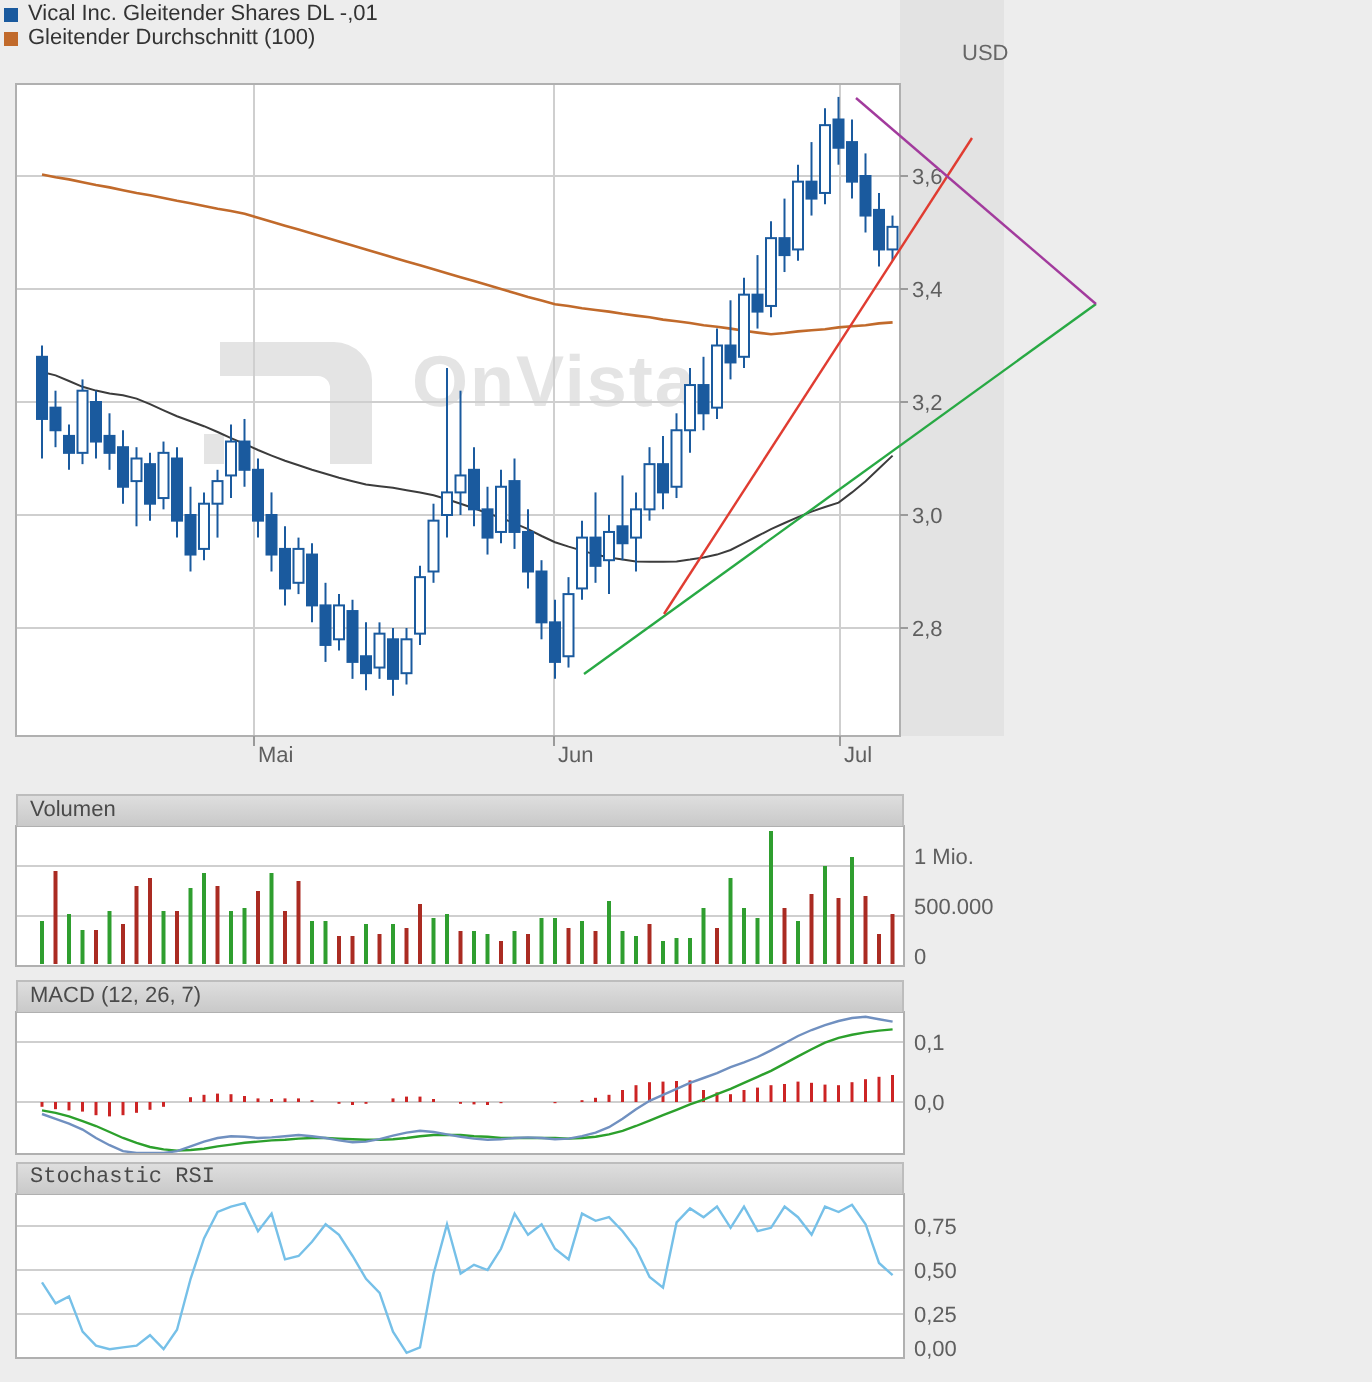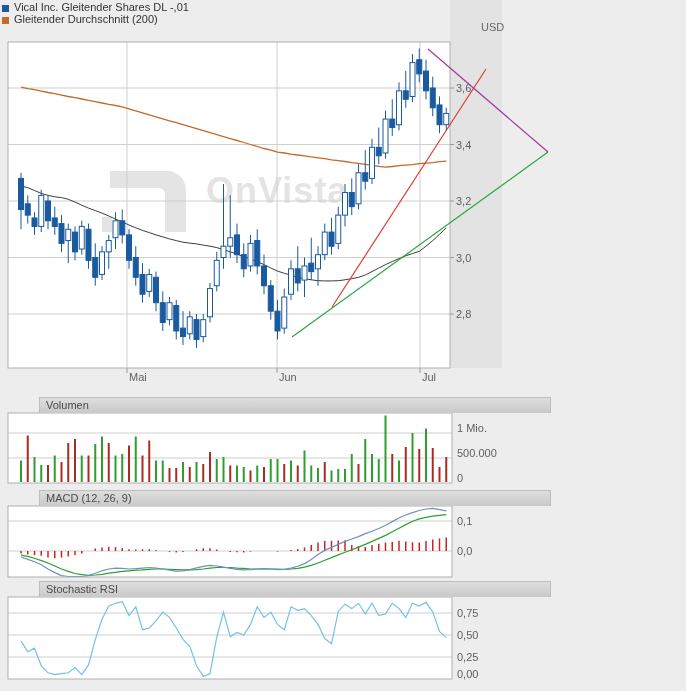--- a/index.html
+++ b/index.html
@@ -6,29 +6,29 @@
   .page {
     position:relative; width:686px; height:691px; overflow:hidden;
     background:#ededed; font-family:"Liberation Sans", sans-serif;
   }
   #canvas { position:absolute; left:0; top:0; z-index:0; }
   .legend { position:absolute; left:2px; top:1px; z-index:2; }
   .legend-row { height:12px; line-height:12px; font-size:11px; color:#333; white-space:nowrap; }
   .legend-swatch { display:inline-block; width:7px; height:7px; margin-right:5px; vertical-align:-1px; }
   .usd-label { position:absolute; left:481px; top:21px; z-index:2; font-size:11px; color:#666; }
   .panel-header {
-    position:absolute; left:8px; width:512px; height:16px; box-sizing:border-box; z-index:2;
+    position:absolute; left:8px; width:444px; height:16px; box-sizing:border-box; z-index:2;
     background:linear-gradient(#dedede,#c9c9c9);
     border:1px solid #bdbdbd; border-bottom:none;
     font-size:11px; color:#4a4a4a; line-height:15px; padding-left:6px;
-    white-space:nowrap; overflow:hidden;margin-left:31px;
+    white-space:nowrap; overflow:hidden;
   }
   #hdr-volume { top:397px; }
   #hdr-macd   { top:490px; }
-  #hdr-rsi    { top:581px; }
+  #hdr-rsi    { top:581px;font-family:Liberation Mono, monospace; }
 </style>
 </head>
 <body>
 
 <div class="page">
 
   <svg id="canvas" width="686" height="691">
       <rect x="450" y="0" width="52" height="368" fill="#e3e3e3"></rect>
       <rect x="8" y="42" width="442" height="326" fill="#ffffff"></rect>
       <path d="M110 171 h57 a19 19 0 0 1 19 19 v42 h-21 v-38 a6 6 0 0 0 -6 -6 h-49 z" fill="#e4e4e4"></path>
@@ -337,29 +337,29 @@
       <text x="457" y="639" fill="#5f5f5f" font-size="11" font-family="Liberation Sans, sans-serif">0,50</text>
       <text x="457" y="661" fill="#5f5f5f" font-size="11" font-family="Liberation Sans, sans-serif">0,25</text>
       <text x="457" y="678" fill="#5f5f5f" font-size="11" font-family="Liberation Sans, sans-serif">0,00</text>
     </svg>
 
   <div class="legend">
     <div class="legend-row">
       <span class="legend-swatch" style="background: rgb(26, 90, 158);"></span><span>Vical Inc. Gleitender Shares DL -,01</span>
     </div>
     <div class="legend-row">
-      <span class="legend-swatch" style="background: rgb(193, 106, 43);"></span><span>Gleitender Durchschnitt (200)</span>
+      <span class="legend-swatch" style="background: rgb(193, 106, 43);"></span><span>Gleitender Durchschnitt (100)</span>
     </div>
   </div>
 
   <div class="usd-label">USD</div>
 
   <div class="panel-header" id="hdr-volume">
     <span>Volumen</span>
   </div>
   <div class="panel-header" id="hdr-macd">
-    <span>MACD (12, 26, 9)</span>
+    <span>MACD (12, 26, 7)</span>
   </div>
   <div class="panel-header" id="hdr-rsi">
     <span>Stochastic RSI</span>
   </div>
 
 </div>
 
 </body></html>

